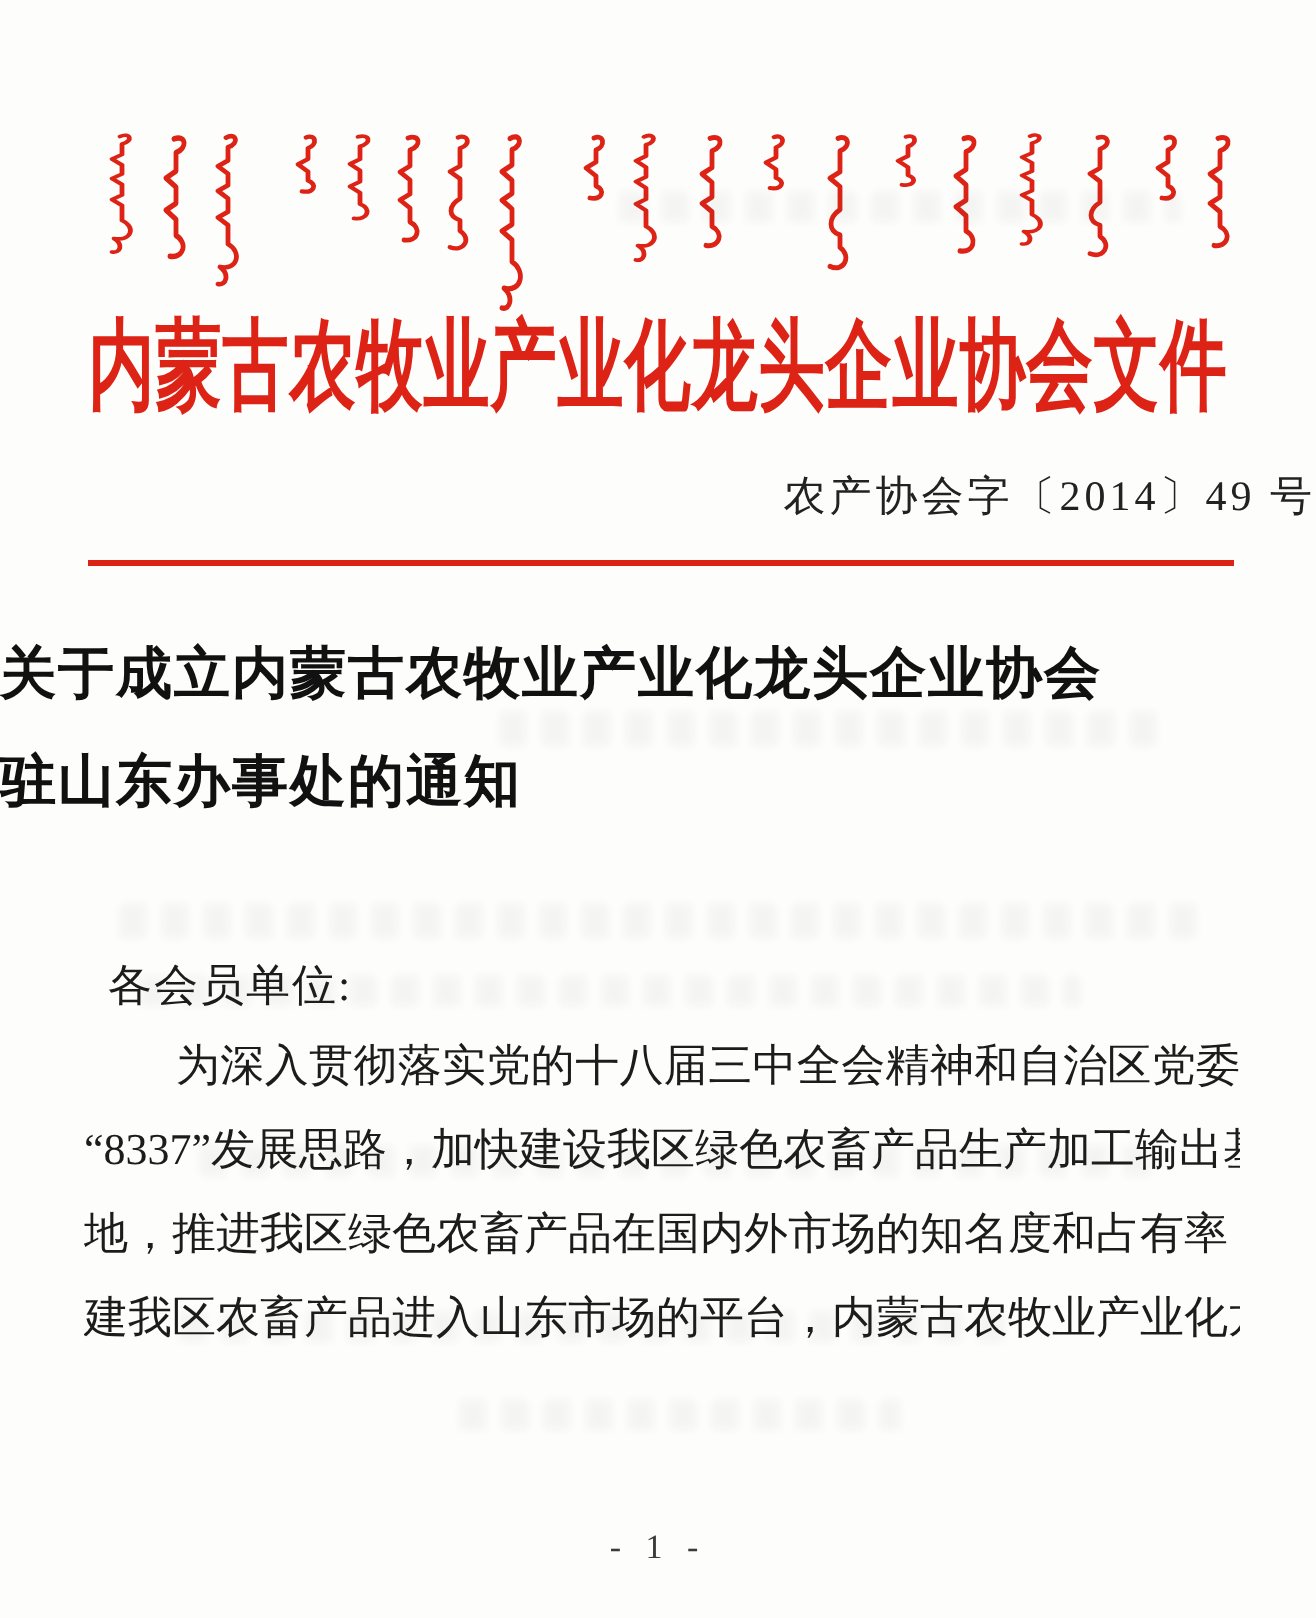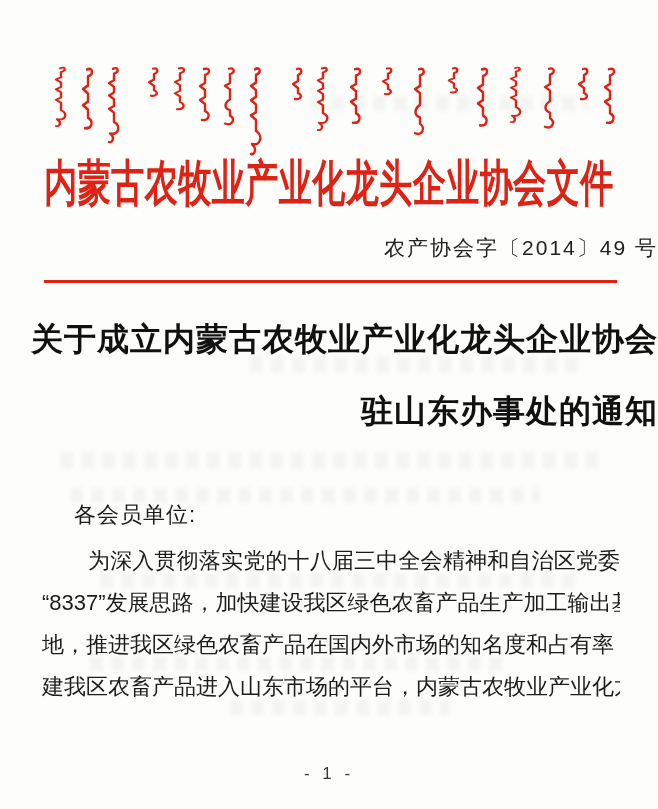--- a/index.html
+++ b/index.html
@@ -4,21 +4,21 @@
 <style>
   * { margin: 0; padding: 0; box-sizing: border-box; }
   html, body { background: #e8e8e8; }
   .page {
     position: relative;
     width: 658px;
     height: 809px;
     margin: 0 auto;
     background: #fdfdfb;
     overflow: hidden;
-    font-family: Liberation Sans, sans-serif;
+    font-family: Liberation Serif, serif;
     color: #1c1c1c;
   }
 
   
   .mongolian-row {
     position: absolute;
     left: 50px; top: 66px;
     width: 578px; height: 92px;
   }
   .mongolian-row svg { display: block; }
@@ -55,42 +55,41 @@
     left: 44px; top: 280px;
     width: 573px; height: 3px;
     background: #dd2316;
   }
 
   
   .notice-title-1, .notice-title-2 {
     position: absolute;
     left: 0;
     width: 100%;
-    text-align: right;
-    font-size: 32px;
+    text-align: left;
+    font-size: 28px;
     font-weight: 700;
     letter-spacing: 1px;
     color: #111;
     white-space: nowrap;
   }
   .notice-title-1 { top: 318px; }
-  .notice-title-2 { top: 390px; }
+  .notice-title-2 { top: 372px; }
 
   
   .salutation {
     position: absolute;
-    left: 54px; top: 500px;
+    left: 54px; top: 478px;
     font-size: 22px;
     letter-spacing: 1px;
     color: #1c1c1c;
-    margin-left: 20px;
   }
   .body-para {
     position: absolute;
-    left: 42px; top: 540px;
+    left: 42px; top: 512px;
     width: 578px;
     font-size: 22px;
     color: #1c1c1c;
   }
   .body-line {
     height: 42px;
     line-height: 42px;
     text-align: justify;
     text-align-last: justify;
     white-space: nowrap;

